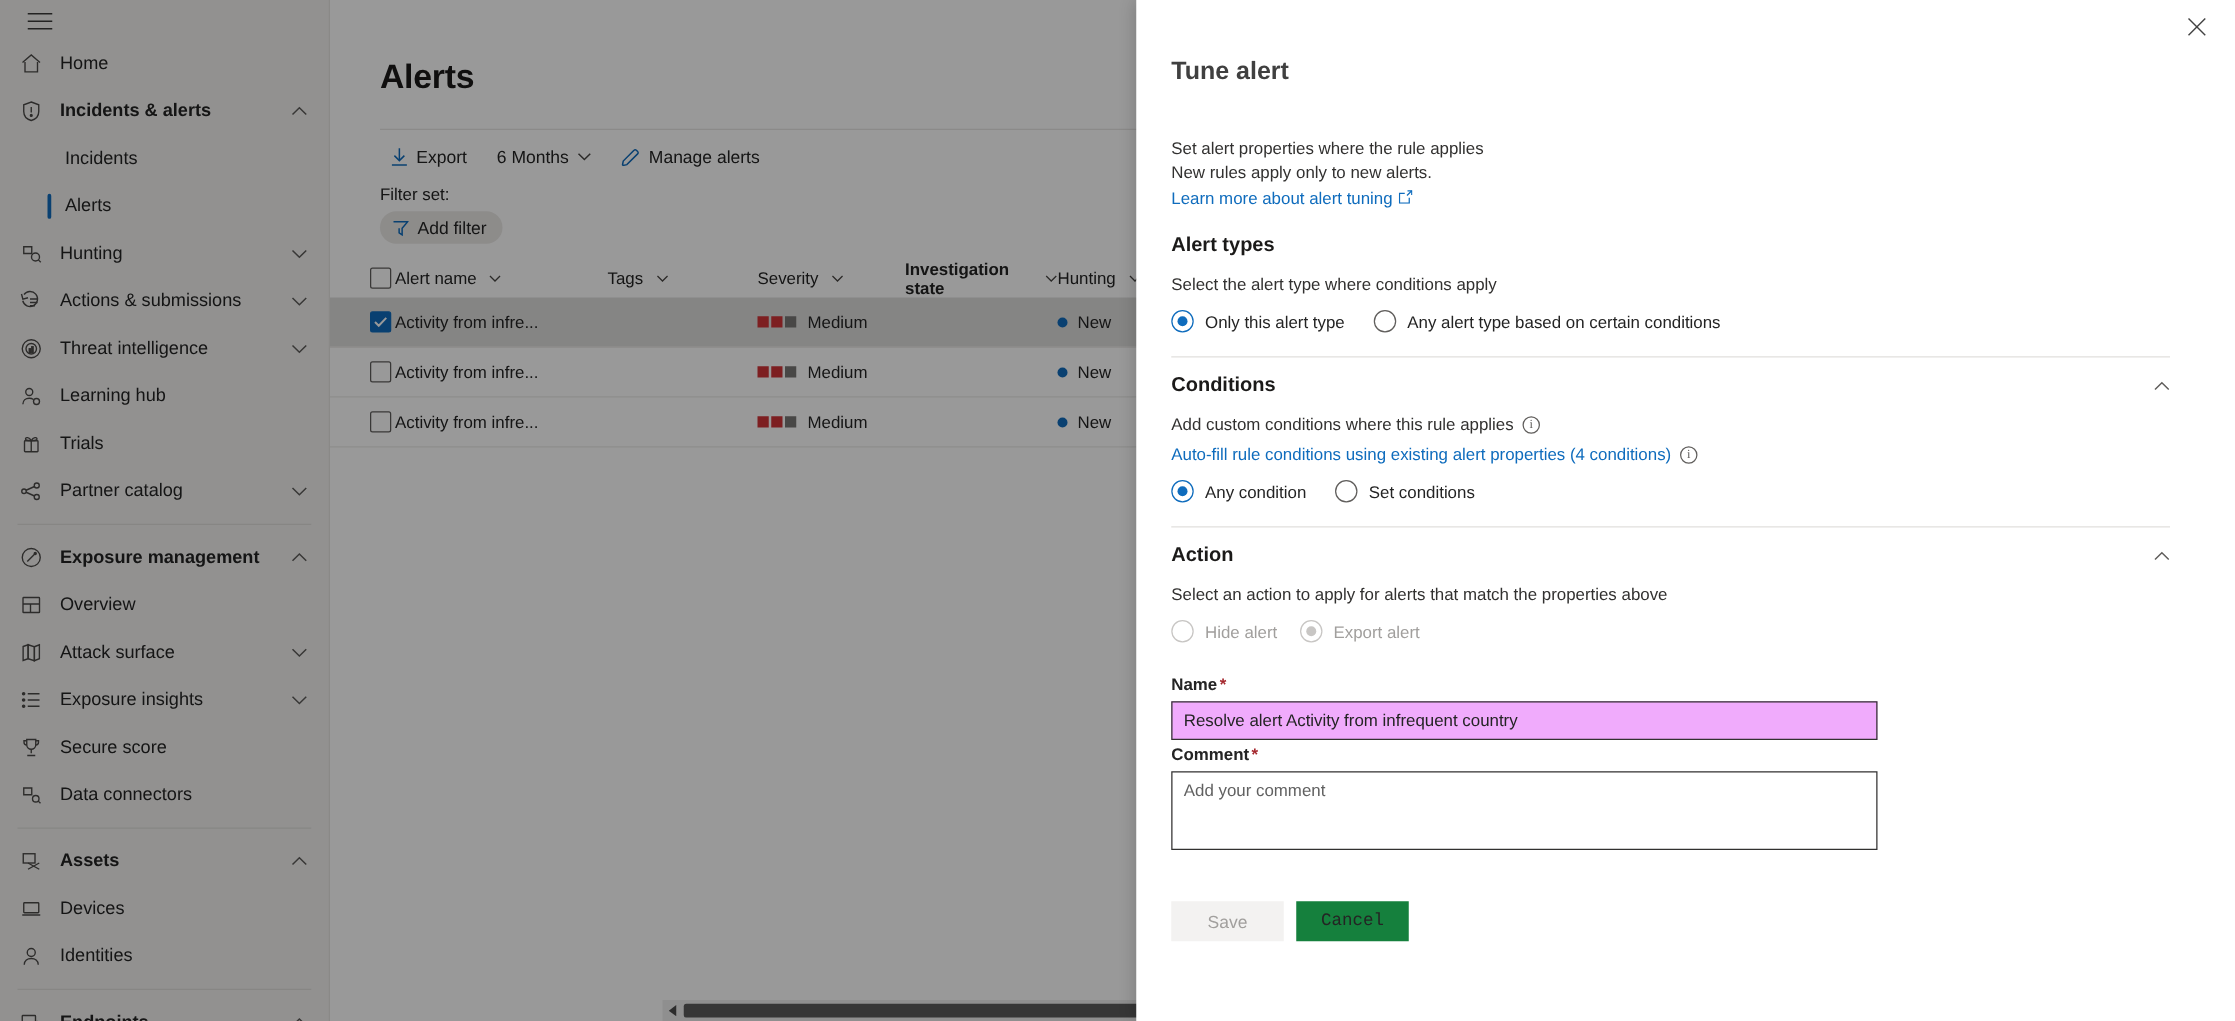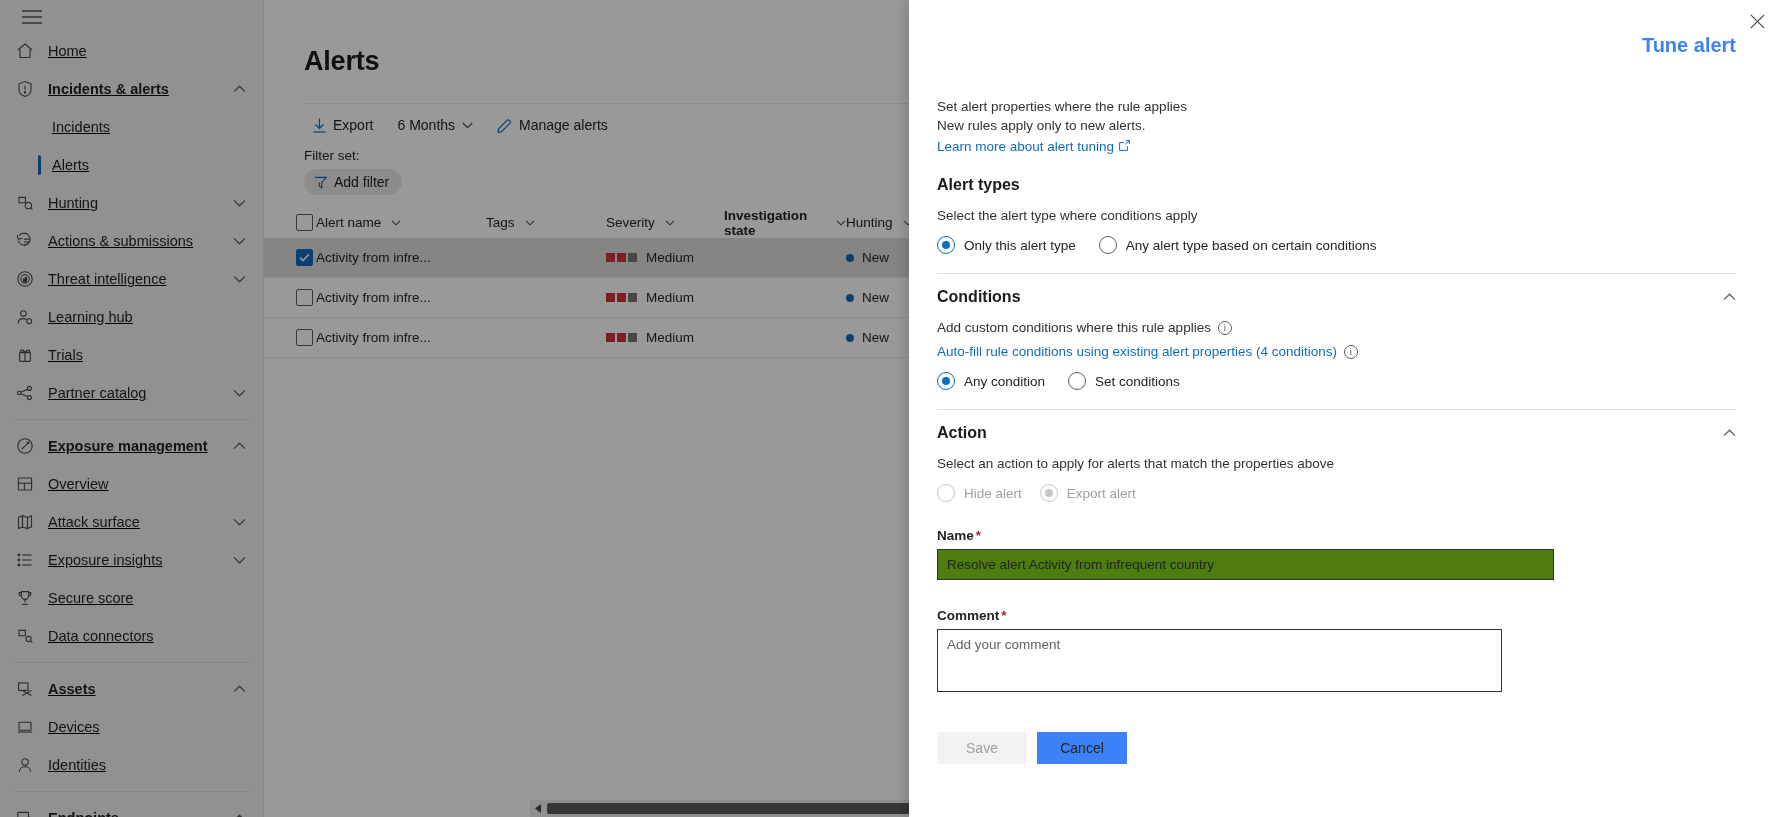--- a/index.html
+++ b/index.html
@@ -10,21 +10,20 @@
     font-family: "Liberation Sans", sans-serif;
     background: #ffffff;
   }
   #root { position: relative; width: 1788px; height: 817px; background: #fafafa; }
 
   
   #sidebar {
     position: absolute; left: 0; top: 0; width: 264px; height: 817px;
     background: #f3f2f1; border-right: 1px solid #e6e4e2;
     overflow: hidden;
-    text-decoration: underline;
   }
   .hamburger { padding: 10px 0 8px 22px; }
   .hamburger svg { display: block; }
   .nav-item {
     display: flex; align-items: center;
     height: 38px; padding-left: 14px; padding-right: 14px;
     color: #242424; font-size: 14.5px; position: relative;
     cursor: pointer; user-select: none;
   }
   .nav-item .ico {
@@ -108,21 +107,21 @@
     position: absolute; right: 0; top: 0; width: 879px; height: 817px;
     background: #ffffff; box-shadow: -3px 0 12px rgba(0,0,0,0.16);
     overflow: hidden;
   }
   .panel-close {
     position: absolute; right: 16px; top: 6px; width: 30px; height: 30px;
     display: flex; align-items: center; justify-content: center;
     color: #424242; cursor: pointer;
   }
   .panel-body { padding: 34px 52px 0 28px; }
-  .panel-title { font-size: 20px; font-weight: bold; color: #3b82f6; margin: 0 0 0 0; text-align: right; }
+  .panel-title { font-size: 20px; font-weight: bold; color: #404040; margin: 12px 0 0 0; }
   .intro { margin-top: 40px; font-size: 13.5px; color: #323130; line-height: 19px; }
   .link { color: #0f6cbd; cursor: pointer; display: inline-flex; align-items: center; gap: 5px; }
   .sec-head {
     display: flex; align-items: center; justify-content: space-between;
     font-size: 16px; font-weight: bold; color: #1b1a19;
   }
   .sec-head .chev { color: #605e5c; cursor: pointer; display: flex; }
   .sec-sub { font-size: 13.5px; color: #323130; display: flex; align-items: center; gap: 7px; }
   .hr { height: 1px; background: #e1dfdd; margin: 18px 0 0 0; }
   .radios { display: flex; align-items: center; gap: 23px; }
@@ -140,37 +139,37 @@
   .radio.disabled .rc { border-color: #c8c6c4; }
   .radio.disabled .rc.on::after { background: #c8c6c4; }
   .info-i {
     width: 14px; height: 14px; border-radius: 50%; border: 1px solid #605e5c;
     font-size: 10px; line-height: 12px; text-align: center; color: #605e5c;
     display: inline-block; font-family: "Liberation Serif", serif;
   }
   .field-label { font-size: 13.5px; color: #242424; font-weight: bold; }
   .req { color: #a4262c; margin-left: 2px; }
   .ti {
-    width: 617px; height: 31px; border: 1px solid #323130; background: #4d7c0f;
+    width: 565px; height: 31px; border: 1px solid #323130; background: #f0abfc;
     font-size: 13.5px; color: #242424; padding: 0 9px; outline: none; margin-top: 6px;
     font-family: "Liberation Sans", sans-serif;
   }
   .ta {
     width: 565px; height: 63px; border: 1px solid #323130; background: #fff;
     font-size: 13.5px; color: #242424; padding: 7px 9px; outline: none; margin-top: 6px;
     resize: none; font-family: "Liberation Sans", sans-serif;
   }
   .ta::placeholder { color: #616161; }
   .btnrow { display: flex; gap: 10px; margin-top: 36px; }
   .btn {
     min-width: 90px; height: 32px; font-size: 14px; border: none; cursor: pointer;
     font-family: "Liberation Sans", sans-serif;
   }
   .btn.save { background: #f3f2f1; color: #a19f9d; cursor: default; }
-  .btn.cancel { background: #3b82f6; color: #242424; }
+  .btn.cancel { background: #15803d; color: #242424; font-family: Liberation Mono, monospace; }
 </style>
 </head>
 <body>
 
 <div id="root">
 
   <nav id="sidebar">
     <div class="hamburger">
       <span>
         <svg width="20" height="14" viewBox="0 0 20 14">
@@ -732,21 +731,21 @@
         </div>
       </div>
 
       <div style="margin-top:26px;">
         <div class="field-label">
           <span>Name</span><span class="req">*</span>
         </div>
         <input class="ti" type="text" value="Resolve alert Activity from infrequent country" style="">
       </div>
 
-      <div style="margin-top:28px;">
+      <div style="margin-top:4px;">
         <div class="field-label">
           <span>Comment</span><span class="req">*</span>
         </div>
         <textarea class="ta" placeholder="Add your comment" style=""></textarea>
       </div>
 
       <div class="btnrow">
         <button class="btn save">Save</button>
         <button class="btn cancel">Cancel</button>
       </div>

